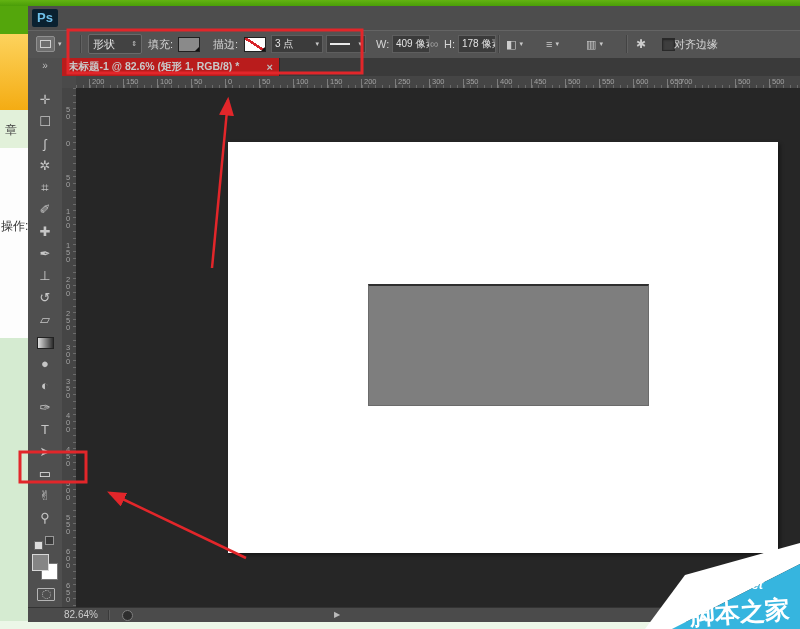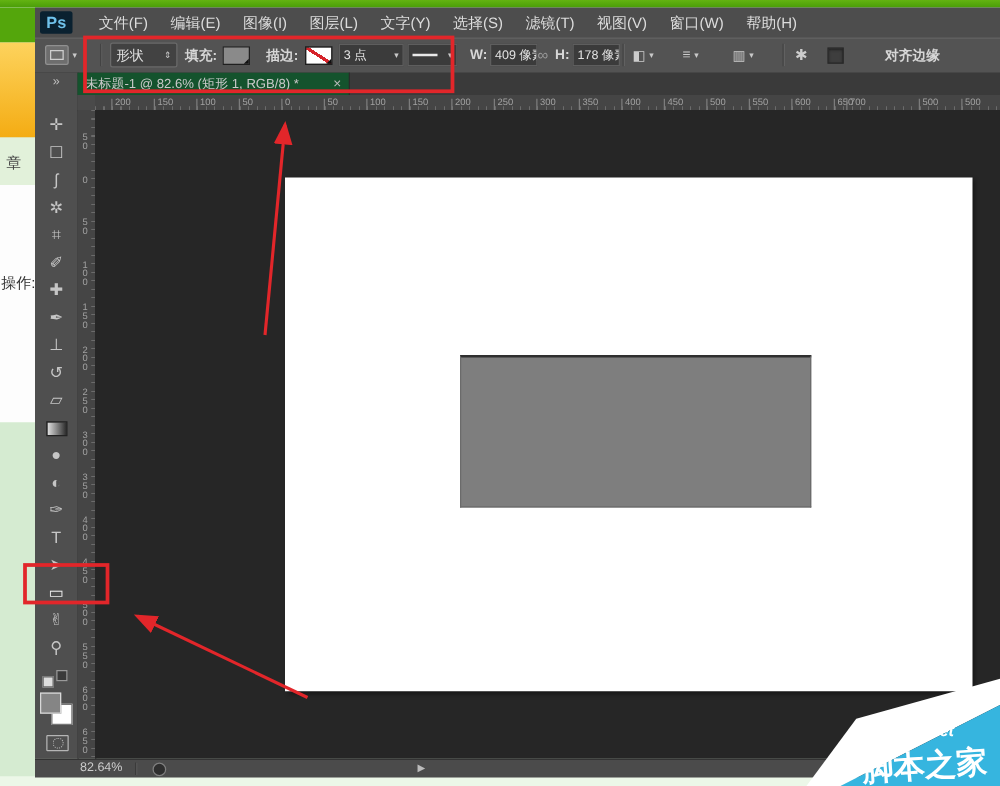--- a/index.html
+++ b/index.html
@@ -21,43 +21,43 @@
   
   .menu-bar{position:absolute;left:28px;top:6px;width:772px;height:24px;background:#4d4d4d;border-bottom:1px solid #3a3a3a;overflow:hidden;}
   .ps-logo{position:absolute;left:4px;top:3px;width:26px;height:18px;background:#0a2130;color:#6fc1ea;
            font-weight:bold;font-size:13px;line-height:18px;text-align:center;border-radius:2px;}
   #menu-items{position:absolute;left:42px;top:0;height:24px;display:flex;align-items:center;}
   .menu-item{color:#dcdcdc;font-size:12px;padding:0 9px;white-space:nowrap;}
   
   .options-bar{position:absolute;left:28px;top:30px;width:772px;height:28px;background:#535353;
                border-top:1px solid #646464;border-bottom:2px solid #2b2b2b;overflow:hidden;}
   .ob{position:absolute;top:0;height:26px;display:flex;align-items:center;color:#dedede;font-size:11px;white-space:nowrap;}
-  .ob-label{color:#d6d6d6;font-weight:bold;}
+  .ob-label{color:#d6d6d6;}
   .preset-box{width:17px;height:14px;background:#6e6e6e;border:1px solid #909090;border-radius:2px;
               display:inline-block;position:relative;}
   .preset-box:after{content:"";position:absolute;left:3px;top:3px;right:3px;bottom:3px;border:1px solid #cfcfcf;}
   .dd-arrow{color:#c9c9c9;font-size:7px;margin-left:3px;}
   .select-box{height:18px;background:#424242;border:1px solid #6a6a6a;border-radius:2px;display:flex;
               align-items:center;padding:0 4px;color:#e0e0e0;font-size:11px;}
   .field{height:16px;background:#3b3b3b;border:1px solid #5e5e5e;display:flex;align-items:center;
          padding:0 3px;color:#e3e3e3;font-size:10px;overflow:hidden;}
   .swatch{width:20px;height:13px;border:1px solid #1f1f1f;display:inline-block;position:relative;}
   #fill-swatch{background:#8a8a8a;}
   #stroke-swatch{background:linear-gradient(to top right,#fff 44%,#d6232a 44%,#d6232a 56%,#fff 56%);}
   .swatch .corner{position:absolute;right:0;bottom:0;width:0;height:0;border-left:4px solid transparent;border-bottom:4px solid #111;}
   .line-sample{display:inline-block;width:20px;height:2px;background:#e8e8e8;margin-right:4px;}
   .icon-btn{color:#cccccc;font-size:11px;display:flex;align-items:center;}
   .sep{position:absolute;top:4px;width:1px;height:18px;background:#434343;border-right:1px solid #616161;}
   .checkbox{width:11px;height:11px;background:#3e3e3e;border:1px solid #292929;box-shadow:inset 0 1px 2px #222;display:inline-block;}
   
   .tab-strip{position:absolute;left:28px;top:58px;width:772px;height:18px;background:#3a3a3a;overflow:hidden;}
   .collapse-btn{position:absolute;left:0;top:0;width:34px;height:18px;background:#4f4f4f;border-right:1px solid #2e2e2e;
                 color:#bdbdbd;font-size:10px;text-align:center;line-height:16px;}
-  .doc-tab{position:absolute;left:34px;top:0;width:218px;height:18px;background:#14532d;border-right:1px solid #2b2b2b;
-           display:flex;align-items:center;padding:0 6px;color:#c9c9c9;font-size:10.5px;box-sizing:border-box;}
+  .doc-tab{position:absolute;left:34px;top:0;width:218px;height:18px;background:#b91c1c;border-right:1px solid #2b2b2b;
+           display:flex;align-items:center;padding:0 6px;color:#c9c9c9;font-size:10.5px;box-sizing:border-box;font-weight:bold;}
   .doc-tab .title{overflow:hidden;white-space:nowrap;flex:1;}
   .doc-tab .close{margin-left:4px;color:#bdbdbd;font-size:11px;}
   
   .toolbar{position:absolute;left:28px;top:76px;width:34px;height:531px;background:#4f4f4f;border-right:1px solid #333;overflow:hidden;}
   .tool{position:absolute;left:0;width:34px;height:20px;color:#c6c6c6;font-size:13px;line-height:20px;text-align:center;}
   .tool.active{color:#eaeaea;}
   .grad{display:inline-block;width:15px;height:10px;margin-top:5px;background:linear-gradient(90deg,#e0e0e0,#2c2c2c);border:1px solid #222;}
   .swatches-mini{position:absolute;left:6px;top:460px;width:20px;height:14px;}
   .swatches-mini .b{position:absolute;right:0;top:0;width:7px;height:7px;background:#3a3a3a;border:1px solid #999;}
   .swatches-mini .f{position:absolute;left:0;bottom:0;width:7px;height:7px;background:#ddd;border:1px solid #666;}
@@ -107,32 +107,20 @@
     <div class="band-pale1"></div>
     <div class="band-white"></div>
     <div class="band-pale2"></div>
     <span class="bg-frag" id="frag1">章</span>
     <span class="bg-frag" id="frag2">操作:</span>
   </div>
   <div class="bg-bottom"></div>
 
   <div class="menu-bar">
     <div class="ps-logo">Ps</div>
-    <div id="menu-items">
-        <span class="menu-item">文件(F)</span>
-        <span class="menu-item">编辑(E)</span>
-        <span class="menu-item">图像(I)</span>
-        <span class="menu-item">图层(L)</span>
-        <span class="menu-item">文字(Y)</span>
-        <span class="menu-item">选择(S)</span>
-        <span class="menu-item">滤镜(T)</span>
-        <span class="menu-item">视图(V)</span>
-        <span class="menu-item">窗口(W)</span>
-        <span class="menu-item">帮助(H)</span>
-      </div>
   </div>
 
   <div class="options-bar">
     <div class="ob" style="left:8px;">
       <span class="preset-box"></span>
       <span class="dd-arrow">▾</span>
     </div>
     <div class="sep" style="left:52px;"></div>
     <div class="ob" style="left:60px;">
       <span class="select-box" style="width:44px;justify-content:space-between;">
@@ -179,21 +167,21 @@
     </div>
     <div class="sep" style="left:470px;"></div>
     <div class="ob icon-btn" style="left:478px;">◧<span class="dd-arrow">▾</span></div>
     <div class="ob icon-btn" style="left:518px;">≡<span class="dd-arrow">▾</span></div>
     <div class="ob icon-btn" style="left:558px;">▥<span class="dd-arrow">▾</span></div>
     <div class="sep" style="left:598px;"></div>
     <div class="ob icon-btn" style="left:608px;font-size:12px;">✱</div>
     <div class="ob" style="left:634px;">
         <span class="checkbox"></span>
       </div>
-    <div class="ob ob-label" style="left:680px;">对齐边缘</div>
+    <div class="ob ob-label" style="left:646px;">对齐边缘</div>
   </div>
 
   <div class="tab-strip">
     <div class="collapse-btn">»</div>
     <div class="doc-tab">
       <span class="title">未标题-1 @ 82.6% (矩形 1, RGB/8) *</span>
       <span class="close">×</span>
     </div>
   </div>
 

